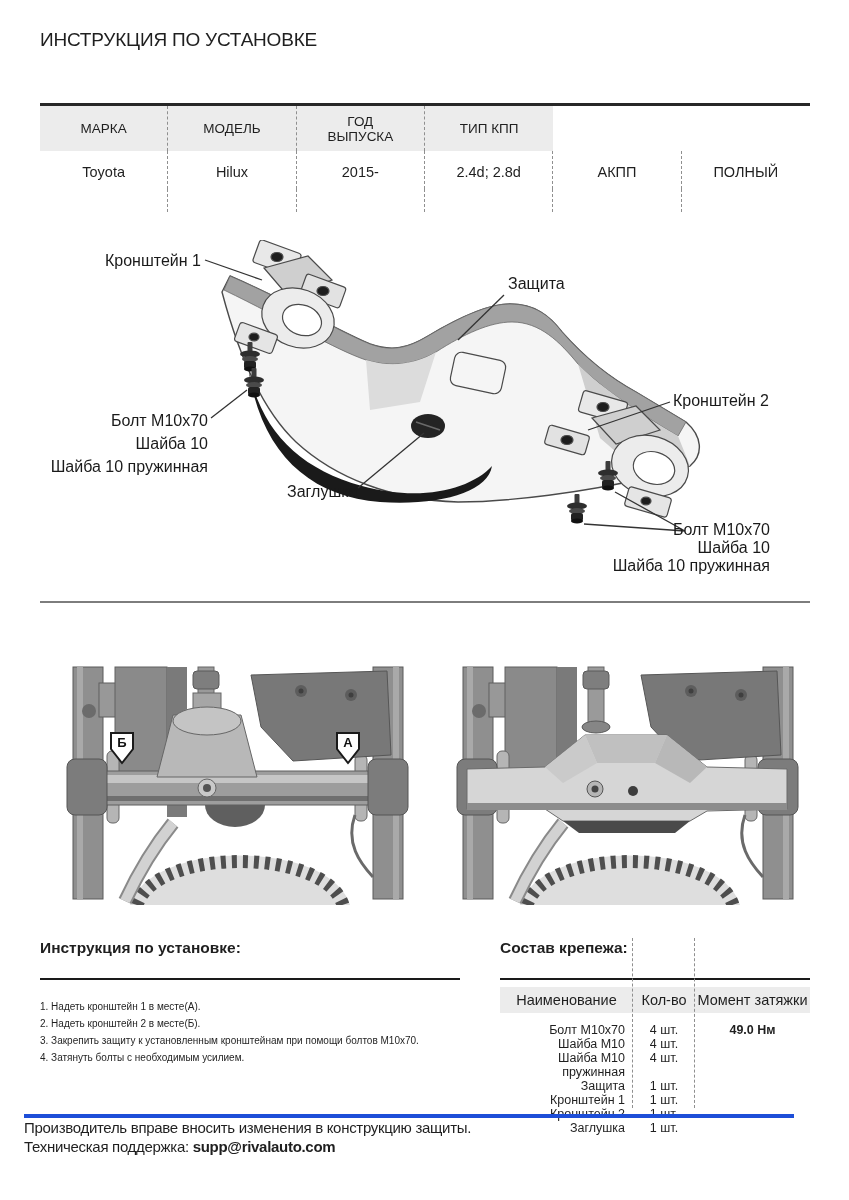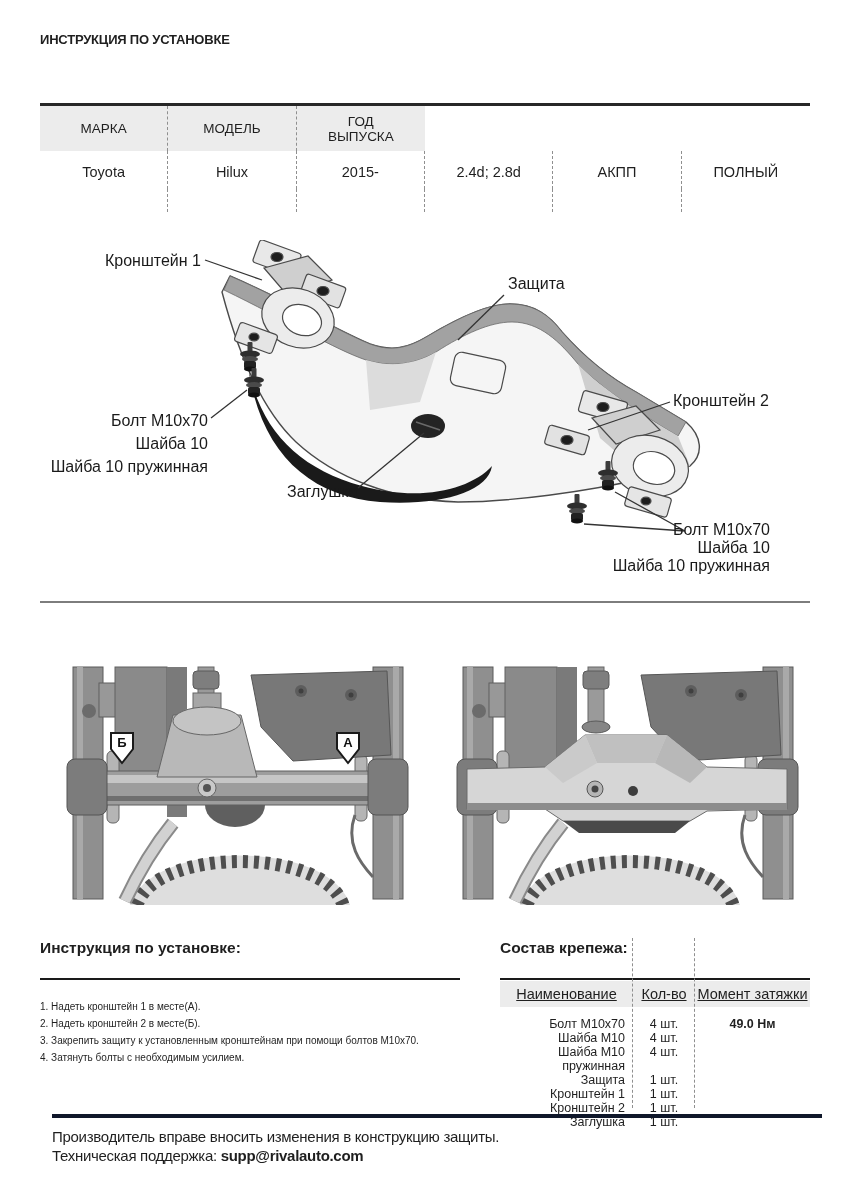--- a/index.html
+++ b/index.html
@@ -1,21 +1,21 @@
 <!DOCTYPE html>
 <html><head>
 <meta charset="utf-8">
 <style>
   html,body{margin:0;padding:0;background:#fff;}
   .page{position:relative;width:849px;height:1200px;background:#ffffff;
         font-family:"Liberation Sans", sans-serif;color:#1f1f1f;overflow:hidden;}
 
   
   .titles{position:absolute;left:40px;top:30px;width:770px;}
-  .subtitle{font-size:13px;letter-spacing:-0.2px;line-height:20px;font-weight:bold;}
+  .subtitle{font-size:19px;letter-spacing:-0.2px;line-height:20px;}
   .title-row{position:relative;margin-top:2px;height:24px;}
   .doc-title{font-size:19px;font-weight:bold;letter-spacing:-0.2px;}
   .part-numbers{position:absolute;left:298px;top:0;font-size:19px;font-weight:bold;letter-spacing:-0.2px;}
 
   
   .spec-table{position:absolute;left:40px;top:103px;width:770px;border-top:3px solid #272727;}
   .spec-row{display:grid;grid-template-columns:repeat(6,1fr);}
   .spec-cell{border-right:1px dashed #8f8f8f;text-align:center;}
   .spec-cell:last-child{border-right:none;}
   .spec-head .spec-cell{background:#ececec;font-size:13.5px;line-height:15px;
@@ -41,48 +41,49 @@
         border-bottom:2px solid #1a1a1a;padding-bottom:20px;}
   .instructions{position:absolute;left:40px;top:938px;width:420px;}
   .steps{margin-top:18px;font-size:10px;line-height:17px;}
   .step{margin:0;}
 
   .hardware{position:absolute;left:500px;top:938px;width:310px;}
   .hw-dash{position:absolute;top:0;height:170px;border-left:1px dashed #8f8f8f;width:0;}
   .hw-dash-1{left:132px;}
   .hw-dash-2{left:194px;}
   .hw-head{display:grid;grid-template-columns:133px 62px 115px;background:#ececec;
-        margin-top:1px;font-size:14.5px;text-decoration:underline;}
+        margin-top:7px;font-size:14.5px;}
   .hw-head div{padding:5px 0;text-align:center;}
   .hw-rows{margin-top:10px;}
   .hw-row{display:grid;grid-template-columns:133px 62px 115px;font-size:12.5px;line-height:14px;}
   .hw-name{text-align:right;padding-right:8px;}
   .hw-qty{text-align:center;}
   .hw-torque{text-align:center;font-weight:bold;}
 
   
-  .footer{position:absolute;left:52px;top:1114px;width:770px;border-top:4px solid #0f172a;padding-top:9px;}
+  .footer{position:absolute;left:24px;top:1114px;width:770px;border-top:4px solid #1d4ed8;}
   .footer-line{font-size:15px;line-height:19px;letter-spacing:-0.3px;}
   .footer-email{font-weight:bold;}
 </style>
 </head>
 <body>
 
 <div class="page">
 
   <div class="titles">
     <div class="subtitle">ИНСТРУКЦИЯ ПО УСТАНОВКЕ</div>
   </div>
 
   <div class="spec-table">
     <div class="spec-row spec-head">
       <div class="spec-cell">МАРКА</div>
       <div class="spec-cell">МОДЕЛЬ</div>
       <div class="spec-cell">ГОД
 ВЫПУСКА</div>
+      <div class="spec-cell">ТИП КПП</div>
     </div>
     <div class="spec-row spec-body">
       <div class="spec-cell">Toyota</div>
       <div class="spec-cell">Hilux</div>
       <div class="spec-cell">2015-</div>
       <div class="spec-cell">2.4d; 2.8d</div>
       <div class="spec-cell">АКПП</div>
       <div class="spec-cell">ПОЛНЫЙ</div>
     </div>
     <div class="spec-row spec-ext">

